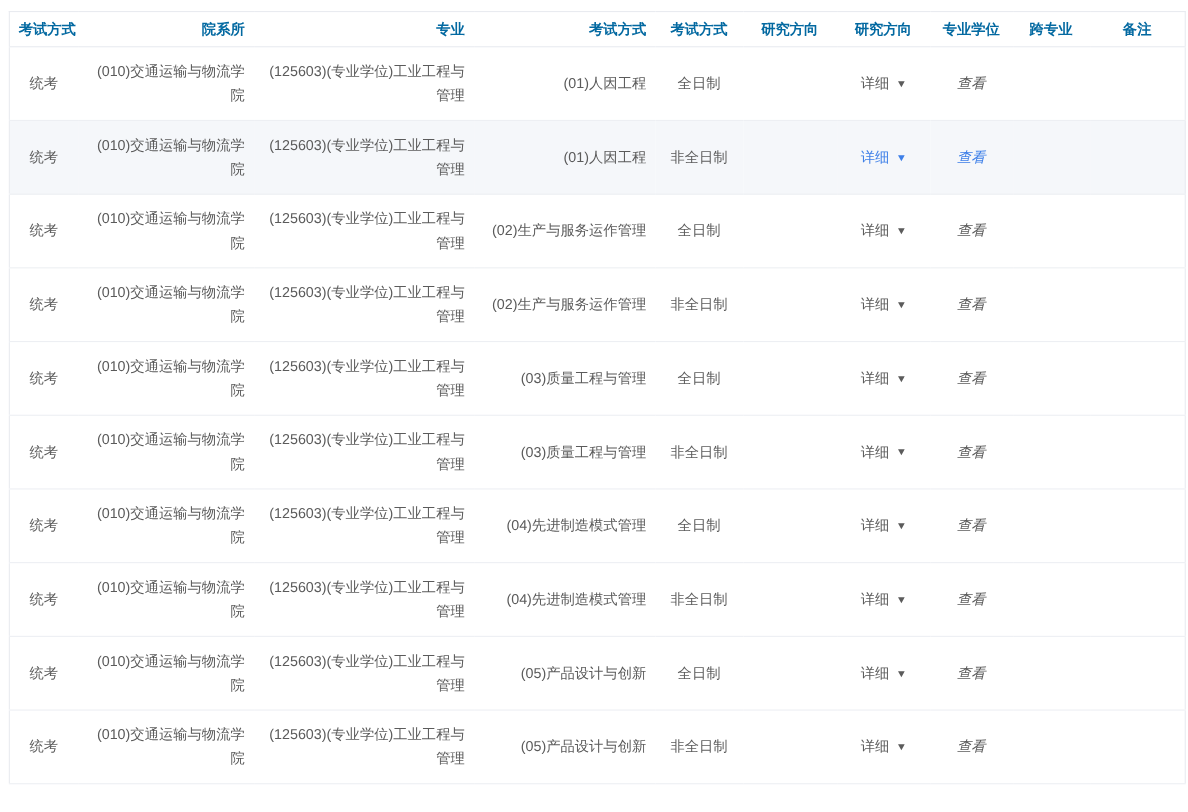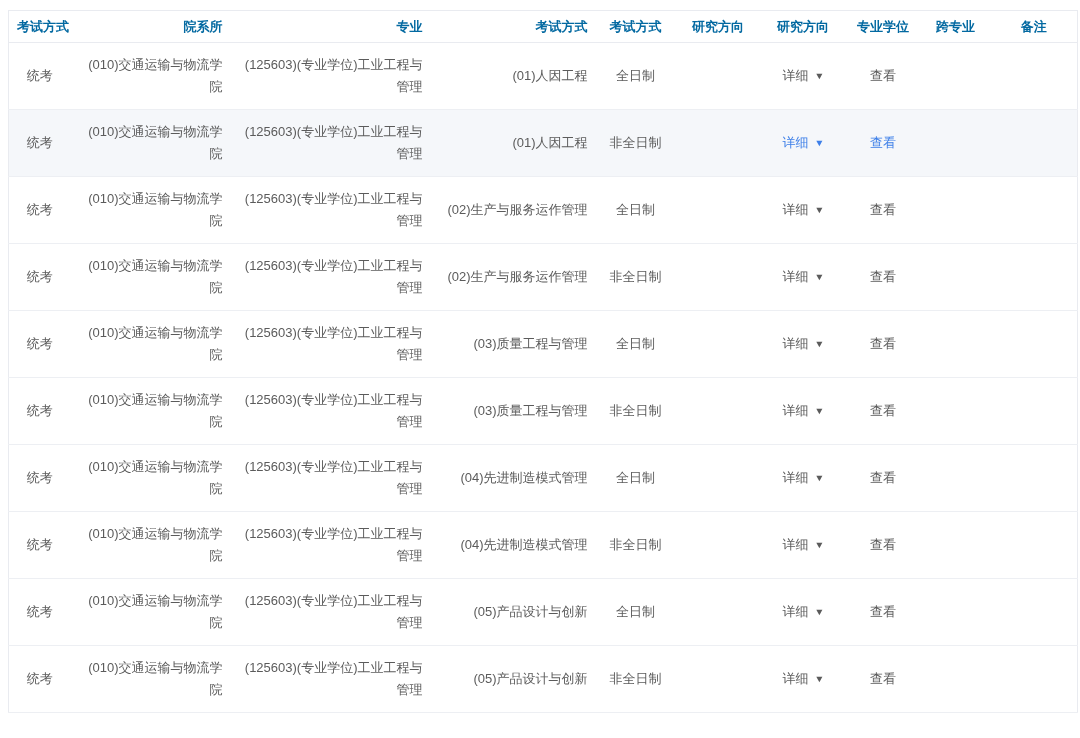--- a/index.html
+++ b/index.html
@@ -39,21 +39,21 @@
   tr.row-active .dd, tr.row-active .lnk { color: #3d7fe8; }
 
   .dd { cursor: pointer; white-space: nowrap; }
   .dd .arrow {
     font-size: 9px;
     margin-left: 6px;
     display: inline-block;
     vertical-align: 1px;
     transform: scaleX(1.15);
   }
-  .lnk { cursor: pointer; }
+  .lnk { cursor: pointer; font-style: italic; }
 </style>
 </head>
 <body>
 
 <div class="page">
   <table class="grid">
     <colgroup>
       <col style="width:62px">
         <col style="width:160px">
         <col style="width:200px">

